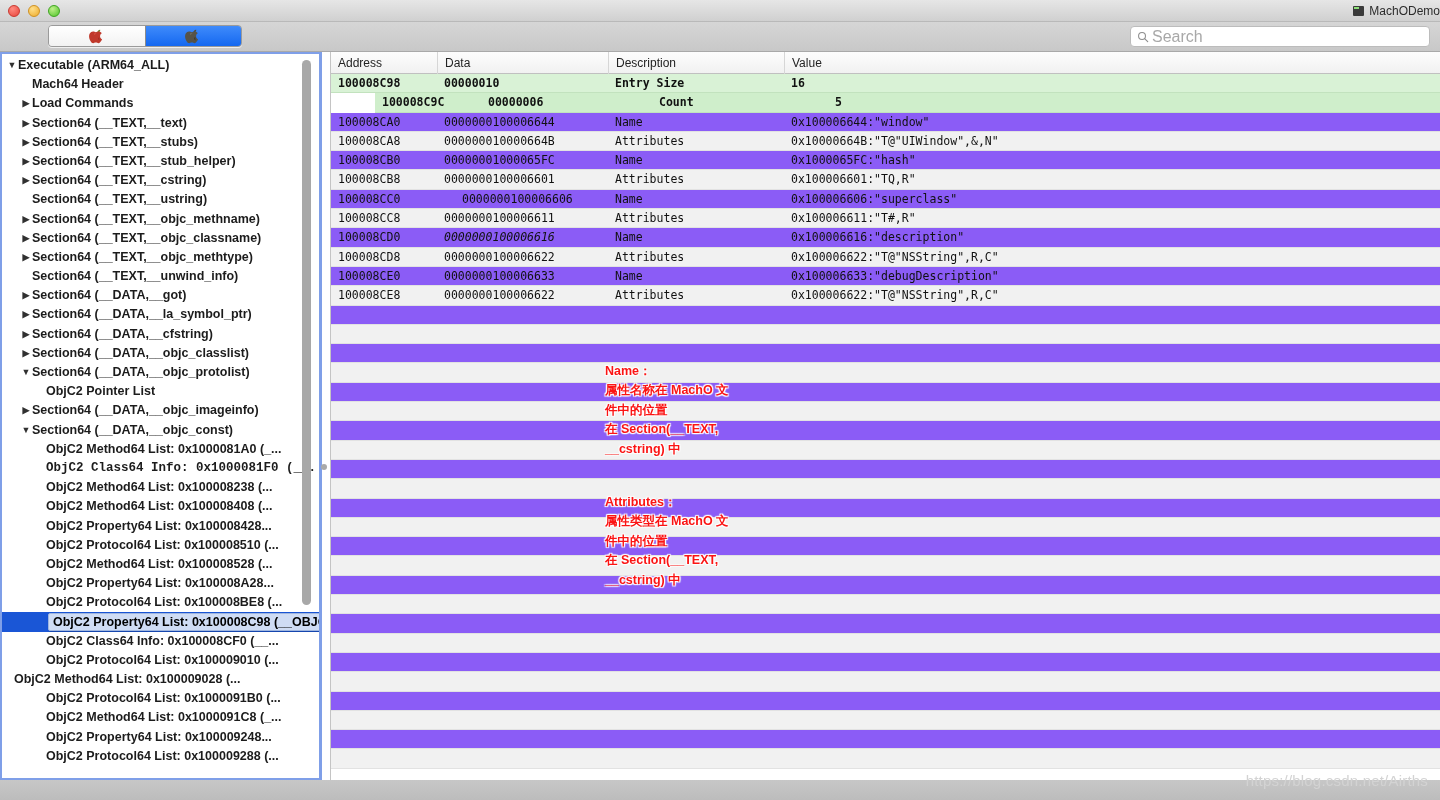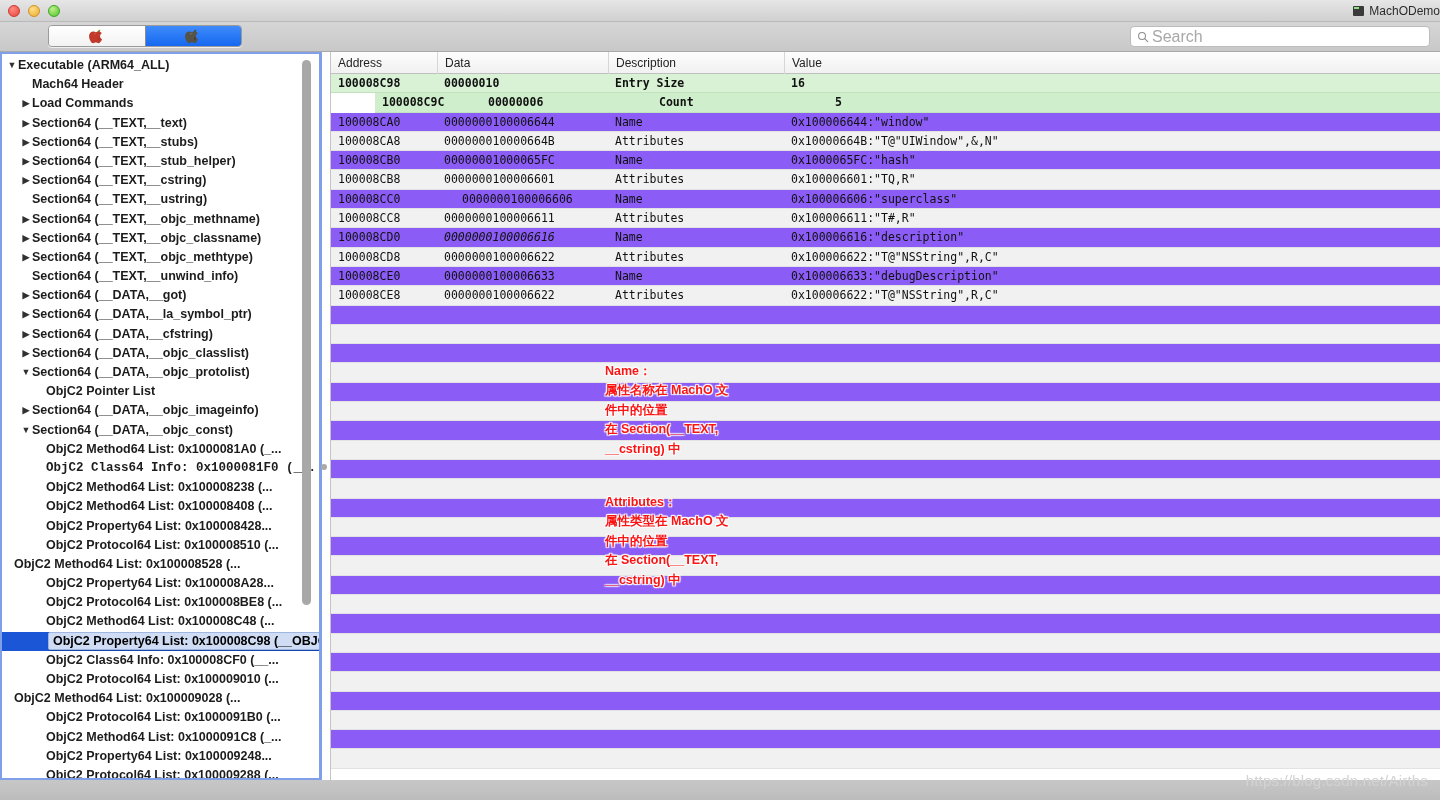--- a/index.html
+++ b/index.html
@@ -320,35 +320,31 @@
             <span class="tlabel">ObjC2 Method64 List: 0x100008408 (...</span>
           </div>
           <div class="trow" style="padding-left: 32px;">
             <span class="tw"></span>
             <span class="tlabel">ObjC2 Property64 List: 0x100008428...</span>
           </div>
           <div class="trow" style="padding-left: 32px;">
             <span class="tw"></span>
             <span class="tlabel">ObjC2 Protocol64 List: 0x100008510 (...</span>
           </div>
-          <div class="trow" style="">
+          <div class="trow" style="padding-left: 32px;">
             <span class="tw"></span>
             <span class="tlabel">ObjC2 Method64 List: 0x100008528 (...</span>
           </div>
           <div class="trow" style="padding-left: 32px;">
             <span class="tw"></span>
             <span class="tlabel">ObjC2 Property64 List: 0x100008A28...</span>
           </div>
           <div class="trow" style="padding-left: 32px;">
             <span class="tw"></span>
             <span class="tlabel">ObjC2 Protocol64 List: 0x100008BE8 (...</span>
-          </div>
-          <div class="trow" style="padding-left: 32px;">
-            <span class="tw"></span>
-            <span class="tlabel">ObjC2 Method64 List: 0x100008C48 (...</span>
           </div>
           <div class="trow sel" style="padding-left: 32px;">
             <span class="tw"></span>
             <span class="tlabel">ObjC2 Property64 List: 0x100008C98 (__OBJC_$_PROP_LIST_AppDelegate)</span>
           </div>
           <div class="trow" style="padding-left: 32px;">
             <span class="tw"></span>
             <span class="tlabel">ObjC2 Class64 Info: 0x100008CF0 (__...</span>
           </div>
           <div class="trow" style="padding-left: 32px;">

